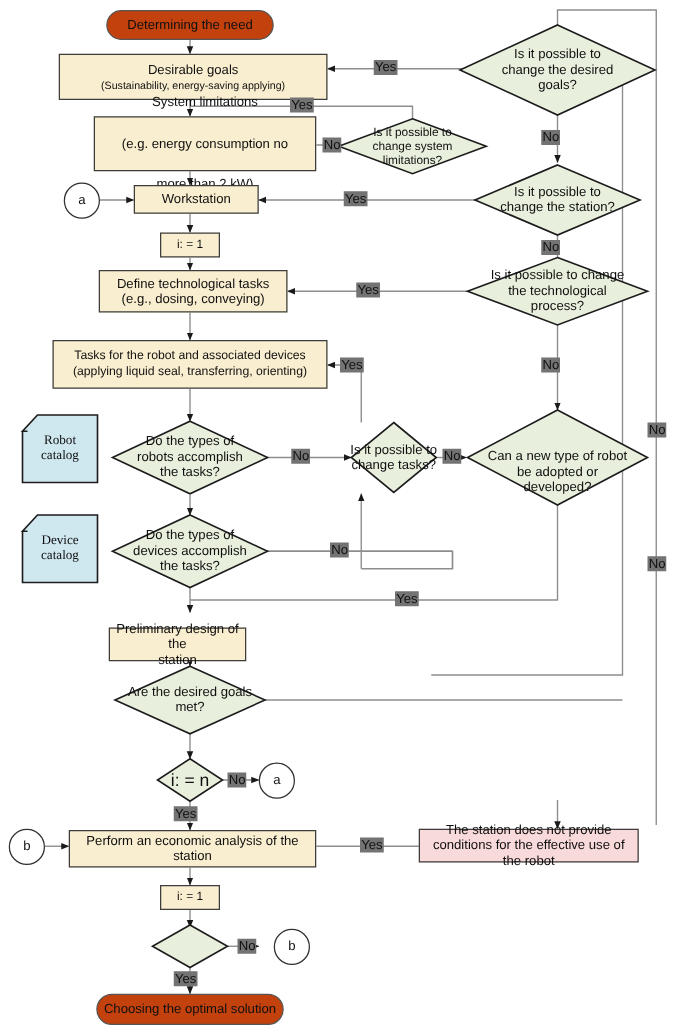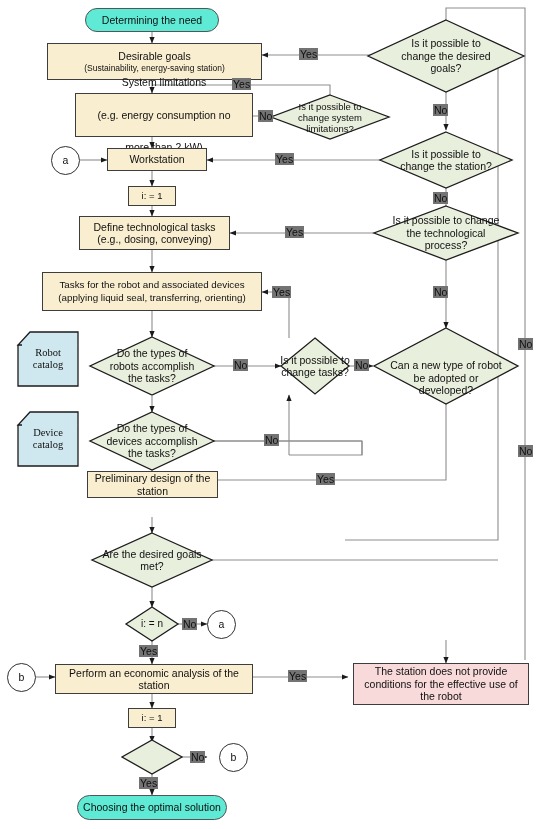--- a/index.html
+++ b/index.html
@@ -11,21 +11,21 @@
   #stage{position:absolute;inset:0;width:550px;height:829px;}
   svg.layer{position:absolute;left:0;top:0;width:550px;height:829px;}
   .node{position:absolute;box-sizing:border-box;display:flex;align-items:center;
         justify-content:center;text-align:center;color:#101010;}
   .lbl{position:absolute;color:#101010;font-size:10.5px;line-height:12px;
        background:#737373;padding:0 1px;white-space:nowrap;}
   .t1{font-size:10.5px;line-height:12.5px;}
   .t-small{font-size:8.5px;line-height:10px;}
   .proc{background:#faeed0;border:1.3px solid #3d3d3d;}
   .proc-small{background:#faeed0;border:1.3px solid #3d3d3d;}
-  .term{background:#5eead4;border:1.3px solid #555;border-radius:14px;}
+  .term{background:#c2410c;border:1.3px solid #555;border-radius:14px;}
   .err{background:#f9dada;border:1.3px solid #3d3d3d;}
   .conn{background:#ffffff;border:1.3px solid #303030;border-radius:50%;}
   .dia-wrap{position:absolute;}
   .dia-txt{position:absolute;left:0;top:0;width:100%;height:100%;
            display:flex;align-items:center;justify-content:center;text-align:center;
            font-size:10.5px;line-height:12.5px;color:#101010;padding:0 4px;box-sizing:border-box;}
   .cat{position:absolute;font-family:Liberation Serif, serif;}
   .cat-txt{position:absolute;left:0;top:0;width:100%;height:100%;
            display:flex;align-items:center;justify-content:center;text-align:center;
            font-size:10.5px;line-height:12.5px;color:#101010;}
@@ -193,41 +193,41 @@
 devices accomplish
 the tasks?</div>
   </div>
 
   <div class="dia-wrap" style="left:92px;top:533px;width:120px;height:54px;">
     <div class="dia-txt" style="white-space:pre-line;">Are the desired goals
 met?</div>
   </div>
 
   <div class="dia-wrap" style="left:126px;top:607px;width:52px;height:34px;">
-    <div class="dia-txt" style="font-size:10px;">i: = n</div>
+    <div class="dia-txt" style="font-size:14px;">i: = n</div>
   </div>
 
 
   <div class="cat" style="left:18px;top:332px;width:60px;height:54px;">
     <div class="cat-txt" style="white-space:pre-line;">Robot
 catalog</div>
   </div>
 
   <div class="cat" style="left:18px;top:412px;width:60px;height:54px;">
     <div class="cat-txt" style="white-space:pre-line;">Device
 catalog</div>
   </div>
 
   <div class="node term" style="left:85px;top:8px;width:134px;height:24px;">
     <span class="t1">Determining the need</span>
   </div>
 
   <div class="node proc" style="left:47px;top:43px;width:215px;height:37px;flex-direction:column;gap:1px;">
     <span class="t1">Desirable goals</span>
-    <span class="t-small">(Sustainability, energy-saving station)</span>
+    <span class="t-small">(Sustainability, energy-saving applying)</span>
   </div>
 
   <div class="node proc" style="left:75px;top:93px;width:178px;height:44px;flex-direction:column;gap:20px;">
     <span class="t1">System limitations</span>
     <span class="t1">(e.g. energy consumption no</span>
     <span class="t1">more than 2 kW)</span>
   </div>
 
   <div class="node proc" style="left:107px;top:148px;width:100px;height:23px;">
     <span class="t1">Workstation</span>
@@ -240,35 +240,35 @@
   <div class="node proc" style="left:79px;top:216px;width:151px;height:34px;flex-direction:column;">
     <span class="t1">Define technological tasks</span>
     <span class="t1">(e.g., dosing, conveying)</span>
   </div>
 
   <div class="node proc" style="left:42px;top:272px;width:220px;height:39px;flex-direction:column;">
     <span class="t1" style="font-size:9.8px;">Tasks for the robot and associated devices</span>
     <span class="t1" style="font-size:9.8px;">(applying liquid seal, transferring, orienting)</span>
   </div>
 
-  <div class="node proc" style="left:87px;top:471px;width:131px;height:27px;">
+  <div class="node proc" style="left:87px;top:502px;width:110px;height:27px;">
     <span class="t1" style="white-space:pre-line;">Preliminary design of the
 station</span>
   </div>
 
   <div class="node proc" style="left:55px;top:664px;width:198px;height:30px;">
     <span class="t1" style="white-space:pre-line;">Perform an economic analysis of the
 station</span>
   </div>
 
   <div class="node proc-small" style="left:128px;top:708px;width:48px;height:20px;">
     <span class="t1" style="font-size:9.5px;">i: = 1</span>
   </div>
 
-  <div class="node err" style="left:353px;top:663px;width:176px;height:42px;">
+  <div class="node err" style="left:335px;top:663px;width:176px;height:27px;">
     <span class="t1" style="white-space:pre-line;">The station does not provide
 conditions for the effective use of
 the robot</span>
   </div>
 
   <div class="node term" style="left:77px;top:795px;width:150px;height:25px;">
     <span class="t1">Choosing the optimal solution</span>
   </div>
 
   <div class="node conn" style="left:51px;top:146px;width:29px;height:29px;">

